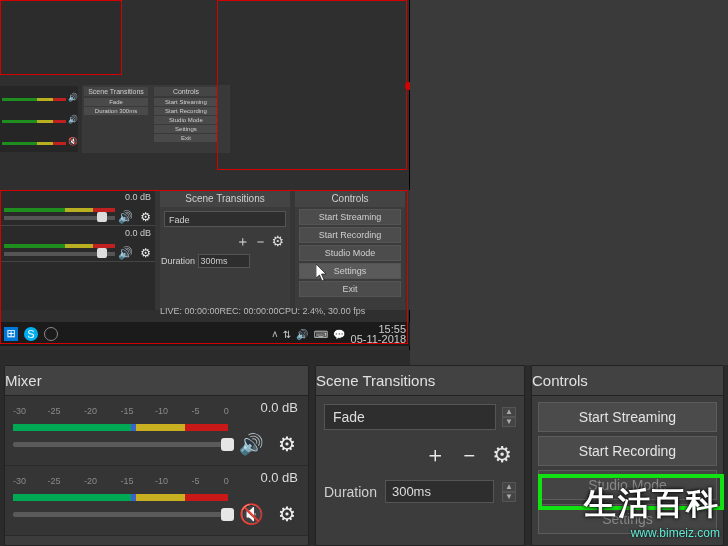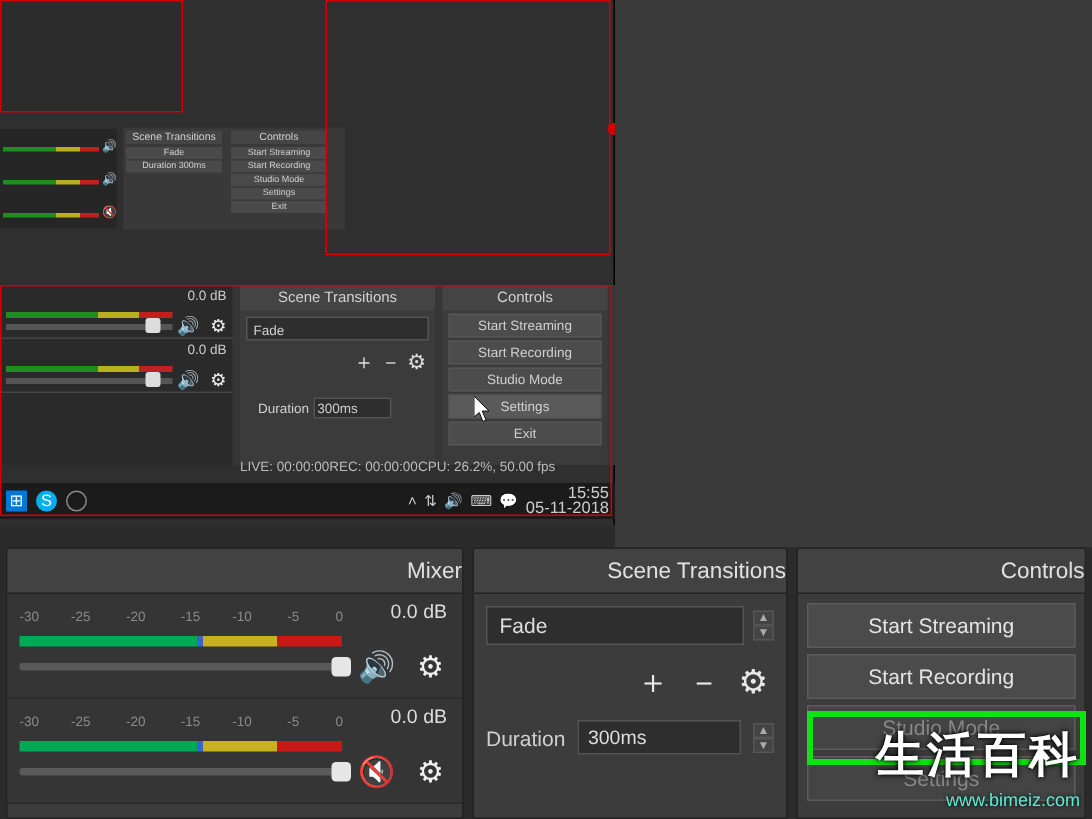--- a/index.html
+++ b/index.html
@@ -27,21 +27,21 @@
 .top-shot .med-row .mixer-col .dblbl { position:absolute; right:4px; top:2px; font-size:9px; color:#ccc; }
 .top-shot .med-row .mixer-col .meter { position:absolute; left:4px; right:40px; top:18px; height:4px; background:linear-gradient(to right,#1e8e1e 0%,#1e8e1e 55%,#b8b020 55%,#b8b020 80%,#c02020 80%); }
 .top-shot .med-row .mixer-col .sld { position:absolute; left:4px; right:40px; top:26px; height:4px; background:#555; }
 .top-shot .med-row .mixer-col .knob { position:absolute; right:48px; top:22px; width:10px; height:10px; background:#ddd; border-radius:2px; }
 .top-shot .med-row .mixer-col .spk { position:absolute; right:22px; top:20px; font-size:12px; color:#eee; }
 .top-shot .med-row .mixer-col .gear { position:absolute; right:4px; top:20px; font-size:12px; color:#eee; }
 .top-shot .med-row .trans-col { position:absolute; left:160px; top:0; width:130px; height:120px; background:#3b3b3b; }
 .top-shot .med-row .trans-col .hdr { text-align:center; font-size:10px; padding:3px 0; background:#444; }
 .top-shot .med-row .trans-col .sel { margin:4px; background:#2e2e2e; font-size:9px; padding:2px 4px; border:1px solid #555; height:16px; line-height:12px; }
 .top-shot .med-row .trans-col .btns { text-align:right; padding:2px 6px; font-size:14px; color:#ddd; }
-.top-shot .med-row .trans-col .dur { margin:12px; font-size:9px; }
+.top-shot .med-row .trans-col .dur { margin:1px; font-size:9px; }
 .top-shot .med-row .trans-col .dur input { width:52px; background:#2e2e2e; border:1px solid #555; color:#ccc; font-size:9px; padding:1px 2px;}
 .top-shot .med-row .ctrl-col { position:absolute; left:295px; top:0; width:110px; height:120px; background:#3b3b3b; }
 .top-shot .med-row .ctrl-col .hdr { text-align:center; font-size:10px; padding:3px 0; background:#444; }
 .top-shot .med-row .ctrl-col .btn { margin:2px 4px; background:#4c4c4c; text-align:center; font-size:9px; padding:2px 0; border:1px solid #555; cursor:pointer; }
 .top-shot .med-row .ctrl-col .btn.hot { background:#5a5a5a; }
 .top-shot .cursor { position:absolute; left:316px; top:264px; font-size:14px; color:#fff; z-index:5; pointer-events:none; }
 .top-shot .status { position:absolute; left:160px; top:306px; right:5px; height:16px; font-size:9px; color:#bbb; display:flex; gap:0; }
 .top-shot .taskbar { position:absolute; left:0; top:322px; width:410px; height:24px; background:#1b1b1b; display:flex; align-items:center; padding:0 4px; gap:6px; }
 .top-shot .taskbar .tb-ic { width:14px; height:14px; font-size:11px; text-align:center; color:#ddd; }
 .top-shot .taskbar .skype { background:#00aff0; border-radius:50%; color:#fff; line-height:14px; }
@@ -50,21 +50,21 @@
 .top-shot .taskbar .clock { font-size:11px; text-align:right; line-height:10px; }
 .top-shot .red-outline { position:absolute; left:0; top:190px; width:408px; height:154px; border:1px solid #d40000; pointer-events:none; }
 
 
 .right-blank { position:absolute; left:410px; top:0; right:0; height:365px; background:#3a3a3a; }
 
 
 .bottom-row { position:absolute; left:0; top:365px; right:0; bottom:0; display:flex; gap:6px; padding:0 4px; background:#2b2b2b; }
 
 .panel { background:#3c3c3c; border:1px solid #222; border-radius:2px; display:flex; flex-direction:column; }
-.panel-title { text-align:right; font-size:15px; color:#e0e0e0; padding:6px 0; background:#424242; border-bottom:1px solid #222; }
+.panel-title { text-align:left; font-size:15px; color:#e0e0e0; padding:6px 0; background:#424242; border-bottom:1px solid #222; }
 
 
 .mixer-panel { width:305px; }
 .mx-row { position:relative; height:70px; border-bottom:1px solid #2a2a2a; background:#353535; }
 .mx-row .db { position:absolute; right:10px; top:4px; font-size:13px; color:#ddd; }
 .mx-row .scale { position:absolute; left:8px; right:80px; top:22px; height:14px; }
 .mx-row .scale .tick { position:absolute; top:-12px; font-size:9px; color:#8a8a8a; }
 .mx-row .meter { position:absolute; left:8px; right:80px; top:28px; height:7px; background:linear-gradient(to right,#0a5 0%,#0a5 55%,#3a64c8 55%,#3a64c8 57%,#c8b020 57%,#c8b020 80%,#c81818 80%); }
 .mx-row .slider { position:absolute; left:8px; right:80px; top:46px; height:5px; background:#5a5a5a; border-radius:2px; }
 .mx-row .slider .knob { position:absolute; right:-6px; top:-4px; width:13px; height:13px; background:#e6e6e6; border-radius:3px; }
@@ -180,21 +180,21 @@
 
   <div class="cursor">
     <svg width="14" height="18" viewBox="0 0 14 18">
         <path d="M0 0 L0 14 L3.5 11 L6 17 L8 16 L5.5 10 L10 10 Z" fill="#fff" stroke="#000" stroke-width="0.6"></path>
       </svg>
   </div>
 
   <div class="status">
     <span>LIVE: 00:00:00</span>
     <span>REC: 00:00:00</span>
-    <span>CPU: 26.2%, 50.00 fps</span>
+    <span>CPU: 2.4%, 30.00 fps</span>
   </div>
 
   <div class="taskbar">
     <div class="tb-ic" style="background:#0078d7;color:#fff">⊞</div>
     <div class="tb-ic skype">S</div>
     <div class="tb-ic obs"></div>
     <div class="tray">
       <span>˄</span>
       <span>⇅</span>
       <span>🔊</span>

